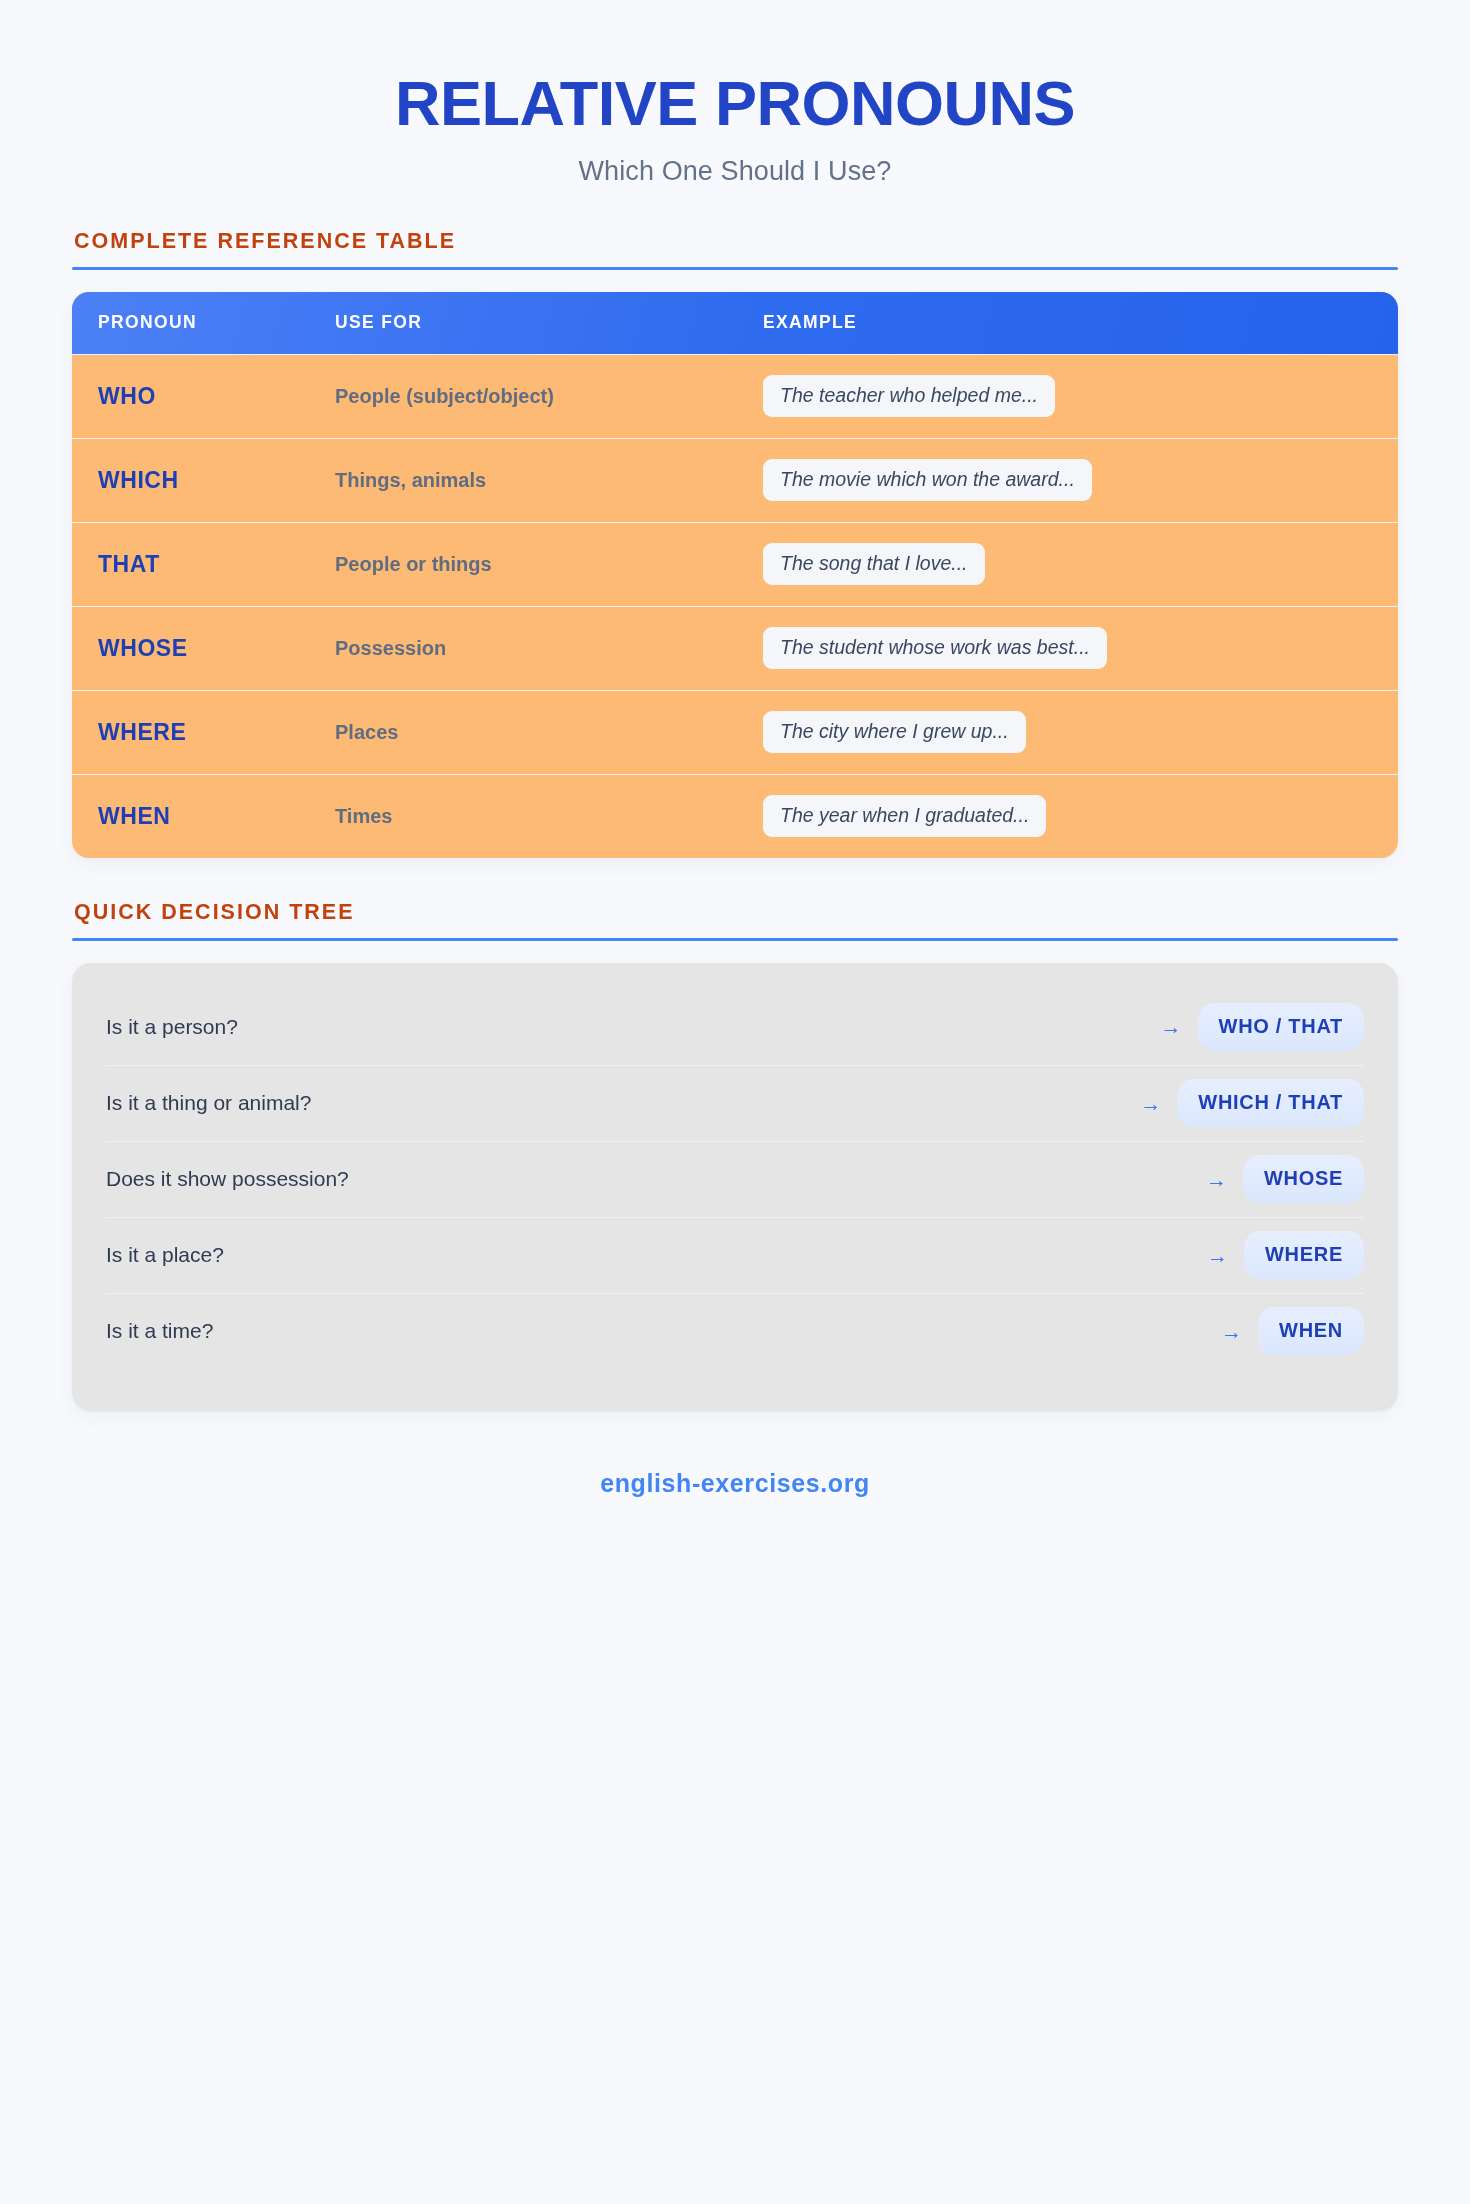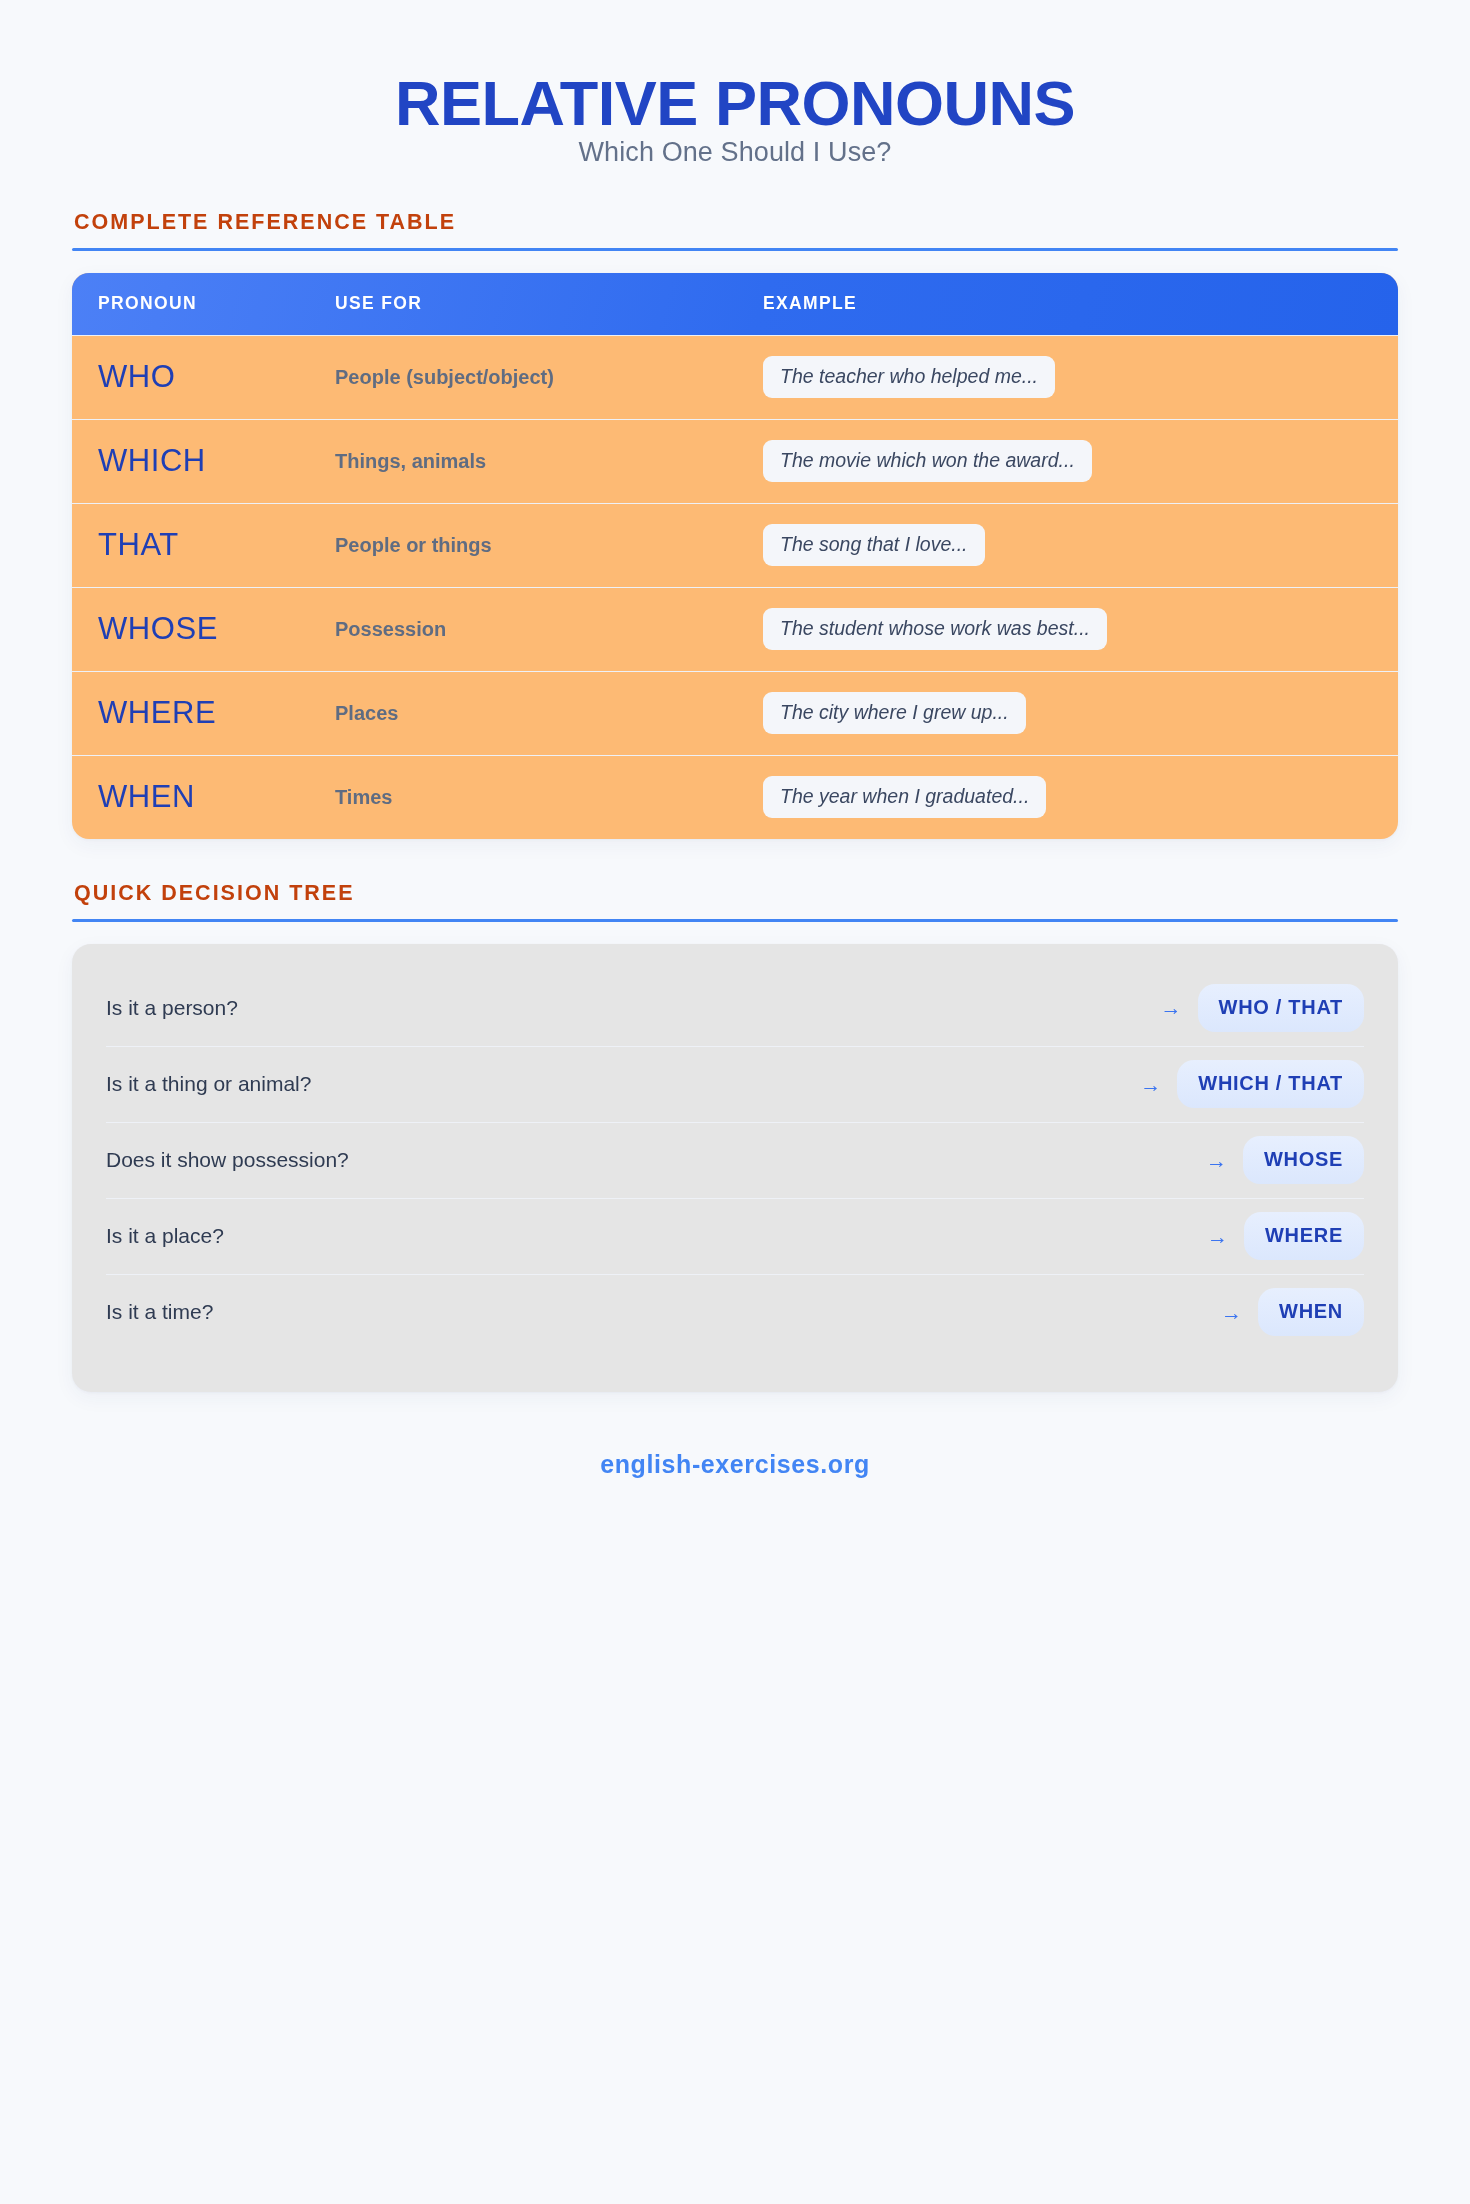--- a/index.html
+++ b/index.html
@@ -30,20 +30,21 @@
 
   .main-title {
     font-size: 63px;
     line-height: 1.06;
     font-weight: 700;
     color: #2145c4;
     letter-spacing: -0.5px;
   }
 
   .subtitle {
+    margin-top: 19px;
     font-size: 27px;
     font-weight: 500;
     color: #63718a;
     letter-spacing: 0.1px;
   }
 
   
   .section {
     margin-top: 42px;
   }
@@ -95,22 +96,22 @@
   .trow {
     display: flex;
     align-items: center;
     height: 84px;
     padding: 0 26px;
     border-top: 1.5px solid #eef1f7;
   }
   .trow:first-of-type { border-top: none; }
 
   .pronoun {
-    font-size: 31px;
-    font-weight: 400;
+    font-size: 23px;
+    font-weight: 700;
     color: #1f3fb5;
     letter-spacing: 0.55px;
   }
 
   .usefor {
     font-size: 20px;
     font-weight: 700;
     color: #5f6c82;
   }
 

